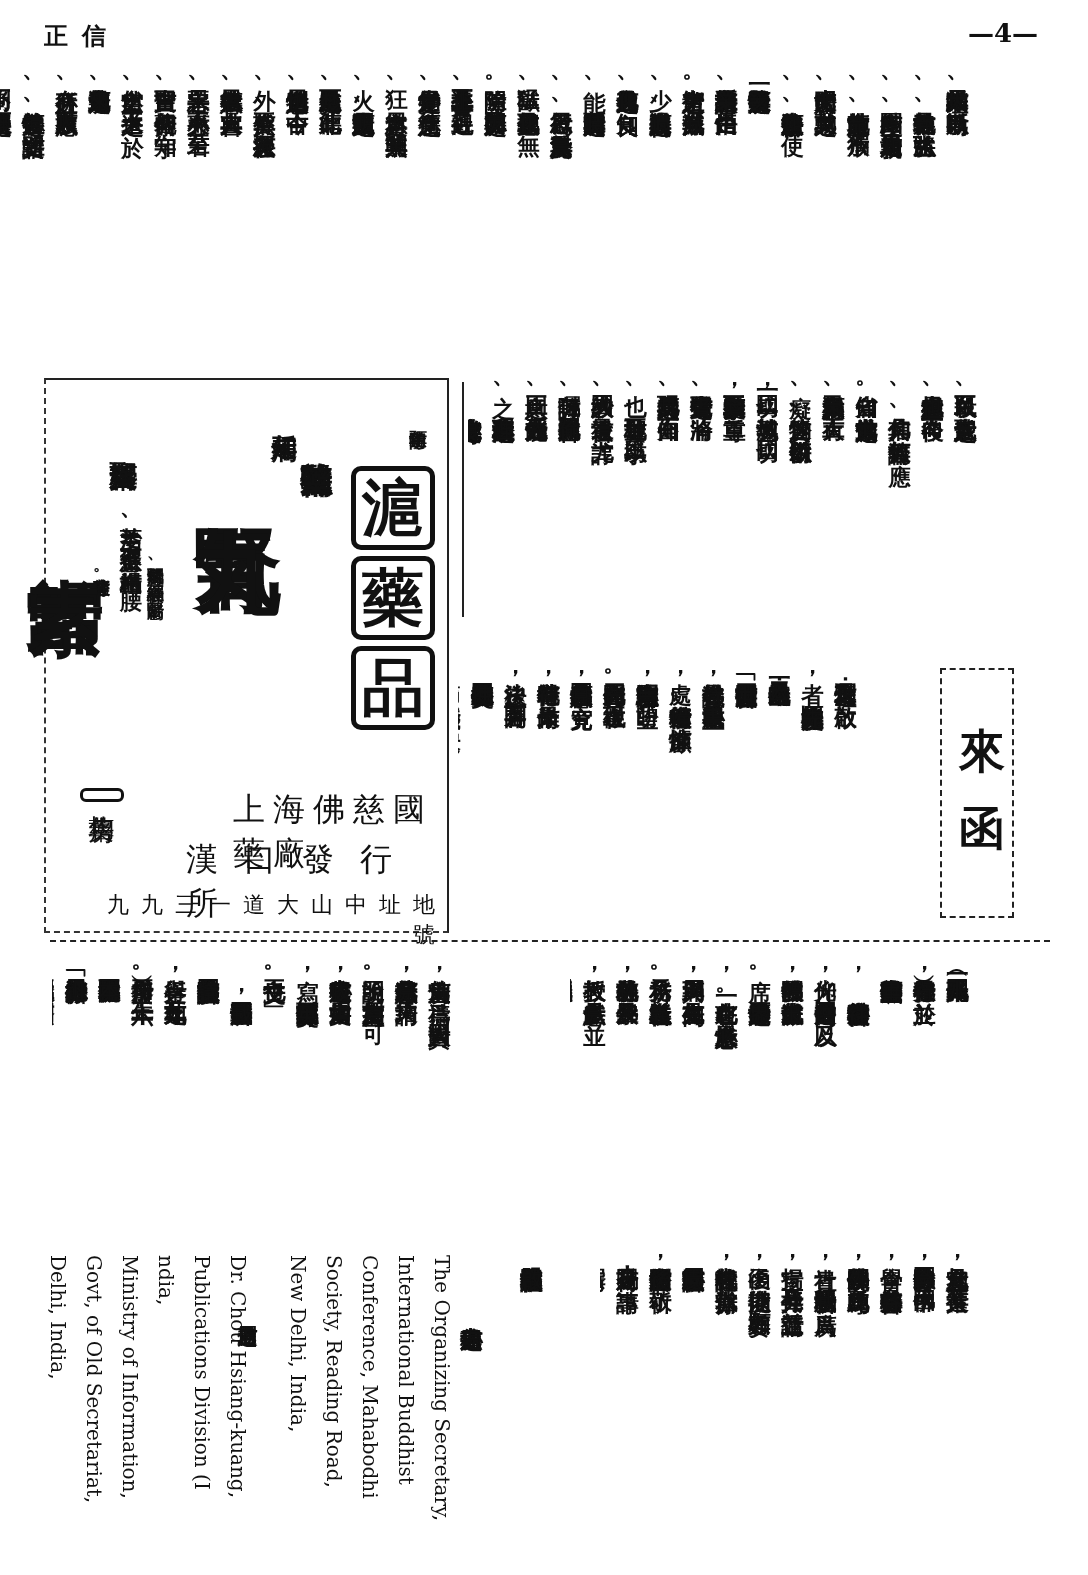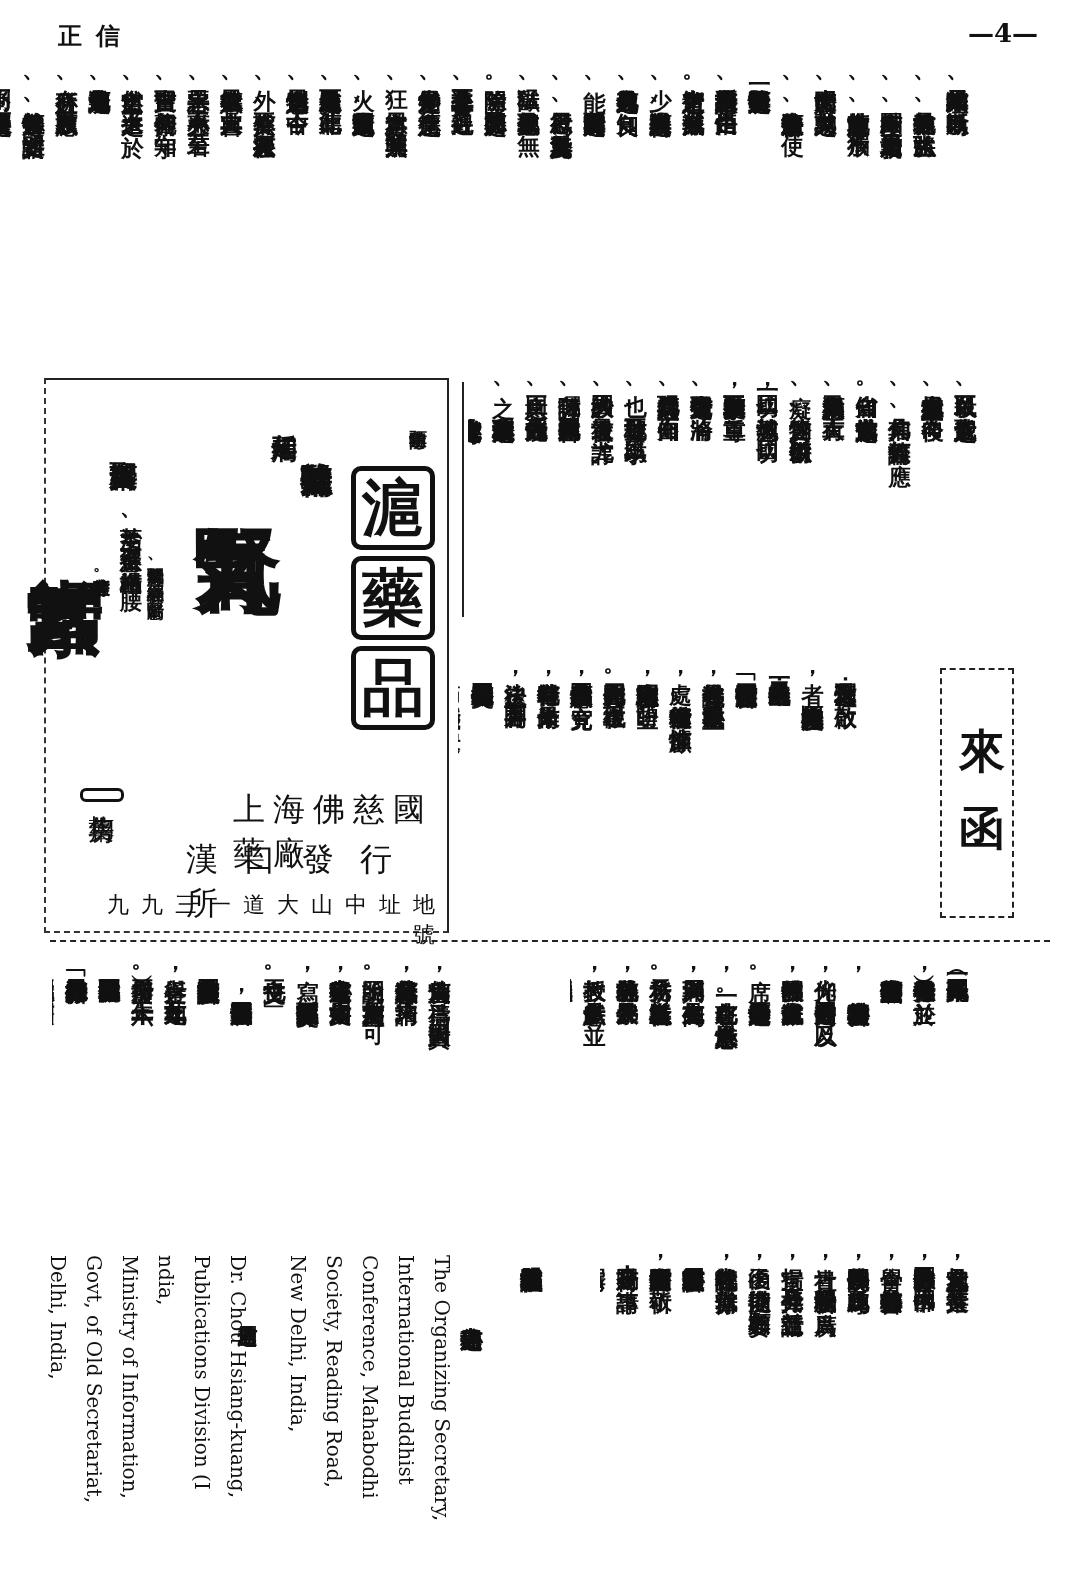--- a/index.html
+++ b/index.html
@@ -1,21 +1,21 @@
 <!DOCTYPE html>
 <html><head>
 <meta charset="utf-8">
 <style>
   html, body { margin: 0; padding: 0; background: #ffffff; }
   body { width: 1088px; height: 1575px; position: relative; overflow: hidden;
          font-family: "DejaVu Serif", "Liberation Serif", serif; color: #111; }
   .abs { position: absolute; }
   .vt { writing-mode: vertical-rl; text-orientation: upright; white-space: pre-wrap; }
   .body-text { font-size: 22.5px; line-height: 33px; letter-spacing: 0px; font-weight: 600; }
-  .header-left { left: 58px; top: 20px; font-size: 24px; font-weight: bold; letter-spacing: 14px; }
+  .header-left { left: 44px; top: 20px; font-size: 24px; font-weight: bold; letter-spacing: 14px; }
   .header-right { right: 50px; top: 18px; font-size: 26px; font-weight: bold; }
   
   .ad { left: 44px; top: 378px; width: 405px; height: 555px; border: 2px dashed #333; border-right: 2px solid #222; border-top: 2px solid #222; box-sizing: border-box; }
   .ad .small { font-size: 18px; font-weight: bold; line-height: 22px; }
   .ad .boxchar { width: 84px; height: 84px; border: 5px solid #111; border-radius: 10px; background: #fff;
                  display: flex; align-items: center; justify-content: center; font-size: 62px; font-weight: 900; margin-bottom: 6px; box-sizing: border-box; }
   .ad .big { font-size: 88px; font-weight: 900; line-height: 92px; }
   .ad .mid { font-size: 32px; font-weight: 900; line-height: 36px; }
   .ad .desc { font-size: 17px; line-height: 22px; font-weight: bold; }
   .stamp { border: 3px solid #111; border-radius: 6px; padding: 4px; font-size: 26px; line-height: 30px; }

